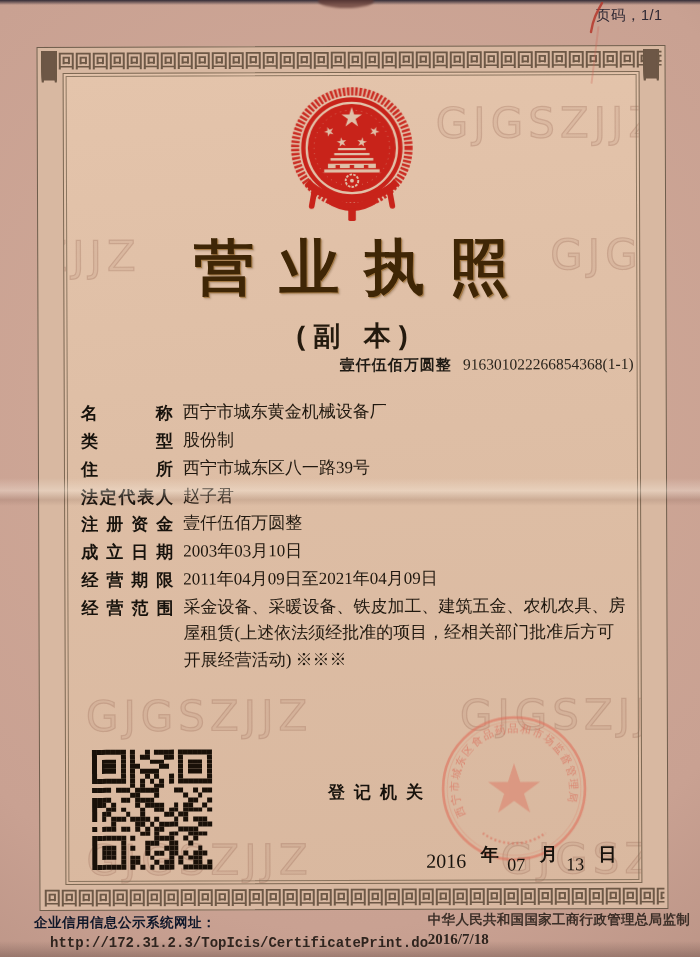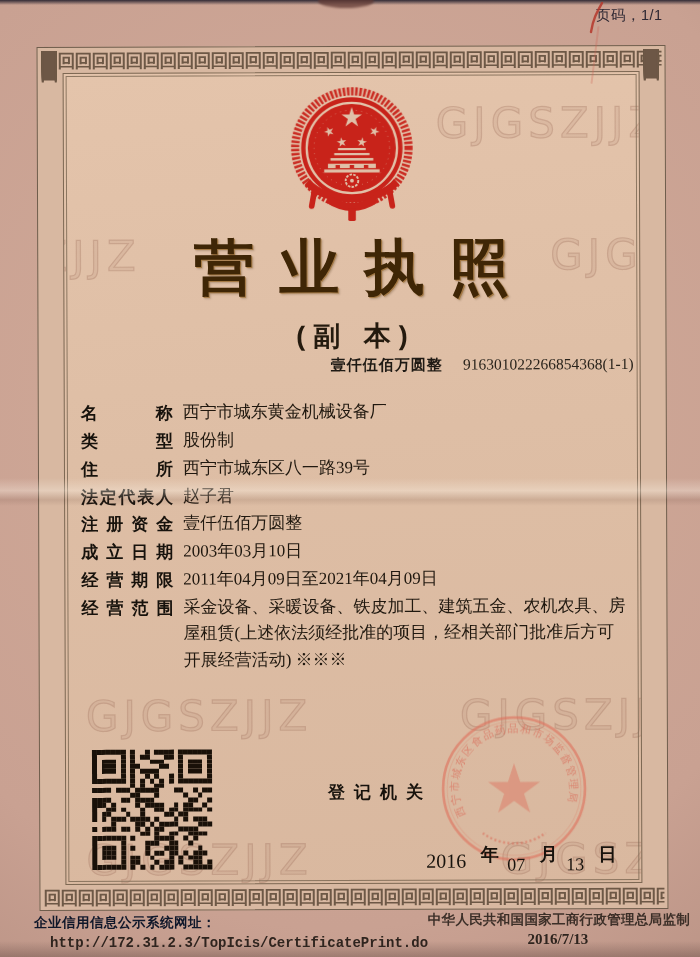--- a/index.html
+++ b/index.html
@@ -51,21 +51,21 @@
   
   .title{position:absolute;top:155px;left:0;width:100%;text-align:center;
     font-size:60px;font-weight:900;color:#3f2606;letter-spacing:.42em;text-indent:.42em;
     font-family:"DejaVu Sans",sans-serif;
     text-shadow:1px 1px 0 rgba(148,94,22,.55), 2px 2px 2px rgba(60,35,5,.25);}
   .subtitle{position:absolute;top:245px;left:0;width:100%;text-align:center;
     font-size:27px;font-weight:bold;color:#241a0e;letter-spacing:8px;text-indent:8px;}
   
   .code-line{position:absolute;top:283px;right:6px;white-space:nowrap;}
   .code-label{font-weight:bold;font-size:15px;color:#1f1a14;letter-spacing:1px;}
-  .code-value{font-family:"Liberation Serif",serif;font-size:15.5px;color:#2a241c;margin-left:16px;}
+  .code-value{font-family:"Liberation Serif",serif;font-size:15.5px;color:#2a241c;margin-left:7px;}
   
   .fields{position:absolute;left:16px;top:326px;width:548px;}
   .field-row{display:flex;align-items:flex-start;margin-bottom:1.5px;}
   .field-label{width:92px;min-width:92px;display:flex;justify-content:space-between;
     font-weight:bold;font-size:17px;line-height:1.55;color:#17120c;
     font-family:"DejaVu Sans",sans-serif;}
   .field-value{margin-left:10px;width:450px;font-family:"Liberation Serif",serif;
     font-size:17px;line-height:1.55;color:#20180f;}
   
   .qr{position:absolute;left:26px;top:676px;width:120px;height:120px;
@@ -79,21 +79,21 @@
   
   .date-row{position:absolute;left:360px;top:770px;white-space:nowrap;color:#17120c;}
   .date-num{font-family:"Liberation Serif",serif;font-size:20px;position:relative;top:7px;}
   .date-num.small{font-size:18px;top:10px;}
   .date-cjk{font-size:18px;font-weight:bold;font-family:"DejaVu Sans",sans-serif;margin:0 4px 0 10px;}
   
   .footer-left{position:absolute;left:34px;top:914px;z-index:20;}
   .footer-left .l1{font-size:13.5px;font-weight:bold;color:#0f172a;letter-spacing:.5px;}
   .footer-left .l2{font-family:"Liberation Mono",monospace;font-size:14px;font-weight:bold;
     color:#2e241e;margin-top:3px;margin-left:16px;}
-  .footer-right{position:absolute;right:10px;top:911px;text-align:center;z-index:20;}
+  .footer-right{position:absolute;right:10px;top:911px;text-align:left;z-index:20;}
   .footer-right .r1{font-size:13.5px;font-weight:bold;color:#3c2f28;letter-spacing:.3px;}
   .footer-right .r2{font-family:"Liberation Serif",serif;font-size:15px;font-weight:bold;
     color:#2e241e;margin-top:2px;padding-right:2px;}
 </style>
 </head>
 <body>
 
 <div class="photo-bg" data-name="photo-background"></div>
 <div class="photo-topstrip" data-name="photo-top-edge"></div>
 <div class="photo-blob" data-name="photo-top-smudge"></div>
@@ -889,14 +889,14 @@
 
 <div class="crease-main" data-name="paper-crease"></div>
 <div class="shade-bottom" data-name="photo-bottom-shade"></div>
 
 <div class="footer-left" data-name="footer-left">
   <div class="l1" data-name="footer-url-label">企业信用信息公示系统网址：</div>
   <div class="l2" data-name="footer-url">http://172.31.2.3/TopIcis/CertificatePrint.do</div>
 </div>
 <div class="footer-right" data-name="footer-right">
   <div class="r1" data-name="footer-issuer">中华人民共和国国家工商行政管理总局监制</div>
-  <div class="r2" data-name="footer-date">2016/7/13</div>
+  <div class="r2" data-name="footer-date">2016/7/18</div>
 </div>
 
 </body></html>

